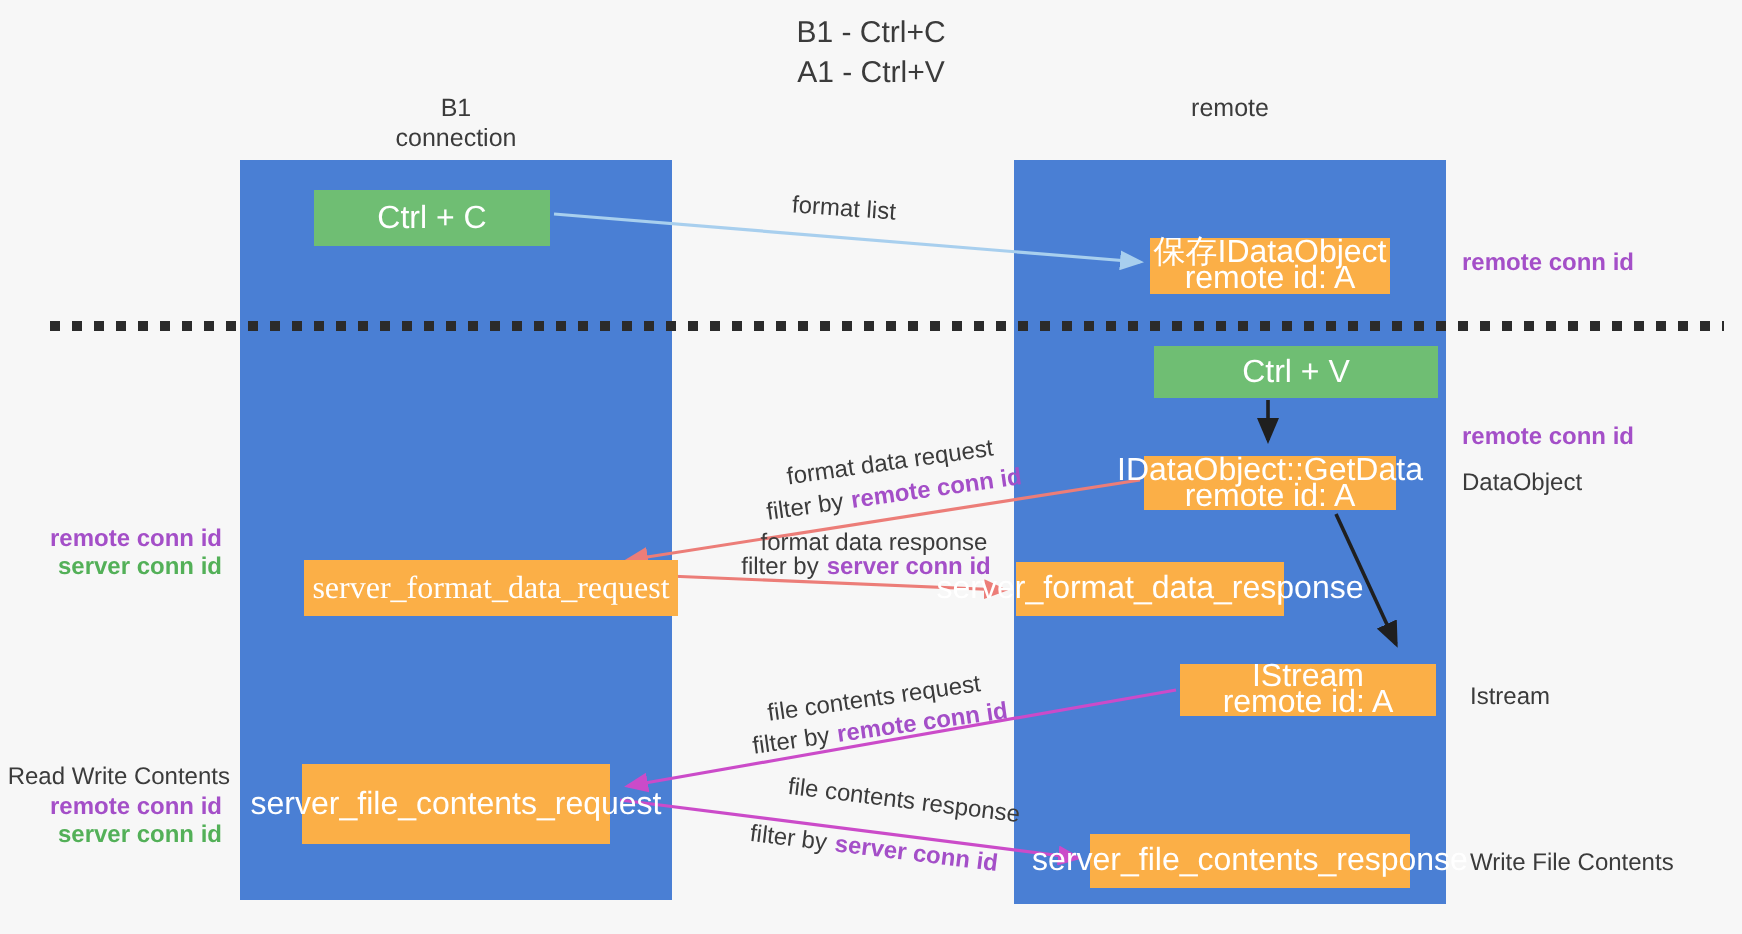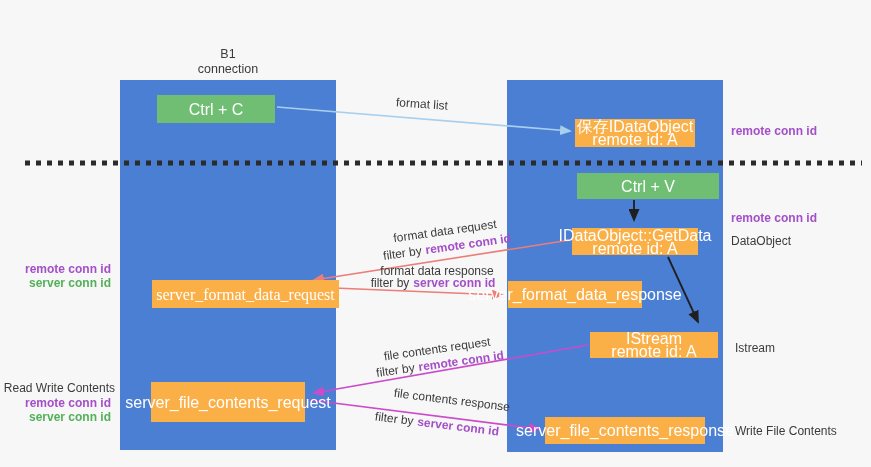--- a/index.html
+++ b/index.html
@@ -39,26 +39,31 @@
   .mk-lightblue{fill:var(--arrow-lightblue);}
   .mk-black{fill:var(--arrow-black);}
   .mk-salmon{fill:var(--arrow-salmon);}
   .mk-magenta{fill:var(--arrow-magenta);}
 </style>
 </head>
 <body>
 
 <div class="canvas">
 
+  <div class="abs title">
+    <div>B1 - Ctrl+C</div>
+    <div>A1 - Ctrl+V</div>
+  </div>
 
   <div class="abs col-header" style="left:120px;">
     <div>B1</div>
     <div>connection</div>
   </div>
   <div class="abs col-header" style="left:507px;">
+    <div>remote</div>
   </div>
 
   <div class="abs column col-left"></div>
   <div class="abs column col-right"></div>
 
   <svg class="overlay" width="871" height="467" viewBox="0 0 871 467">
     <defs>
       <marker id="mk-lb" markerUnits="userSpaceOnUse" markerWidth="12" markerHeight="10" refX="10" refY="5" orient="auto">
         <path class="mk-lightblue" d="M0,0 L12,5 L0,10 z"></path>
       </marker>

